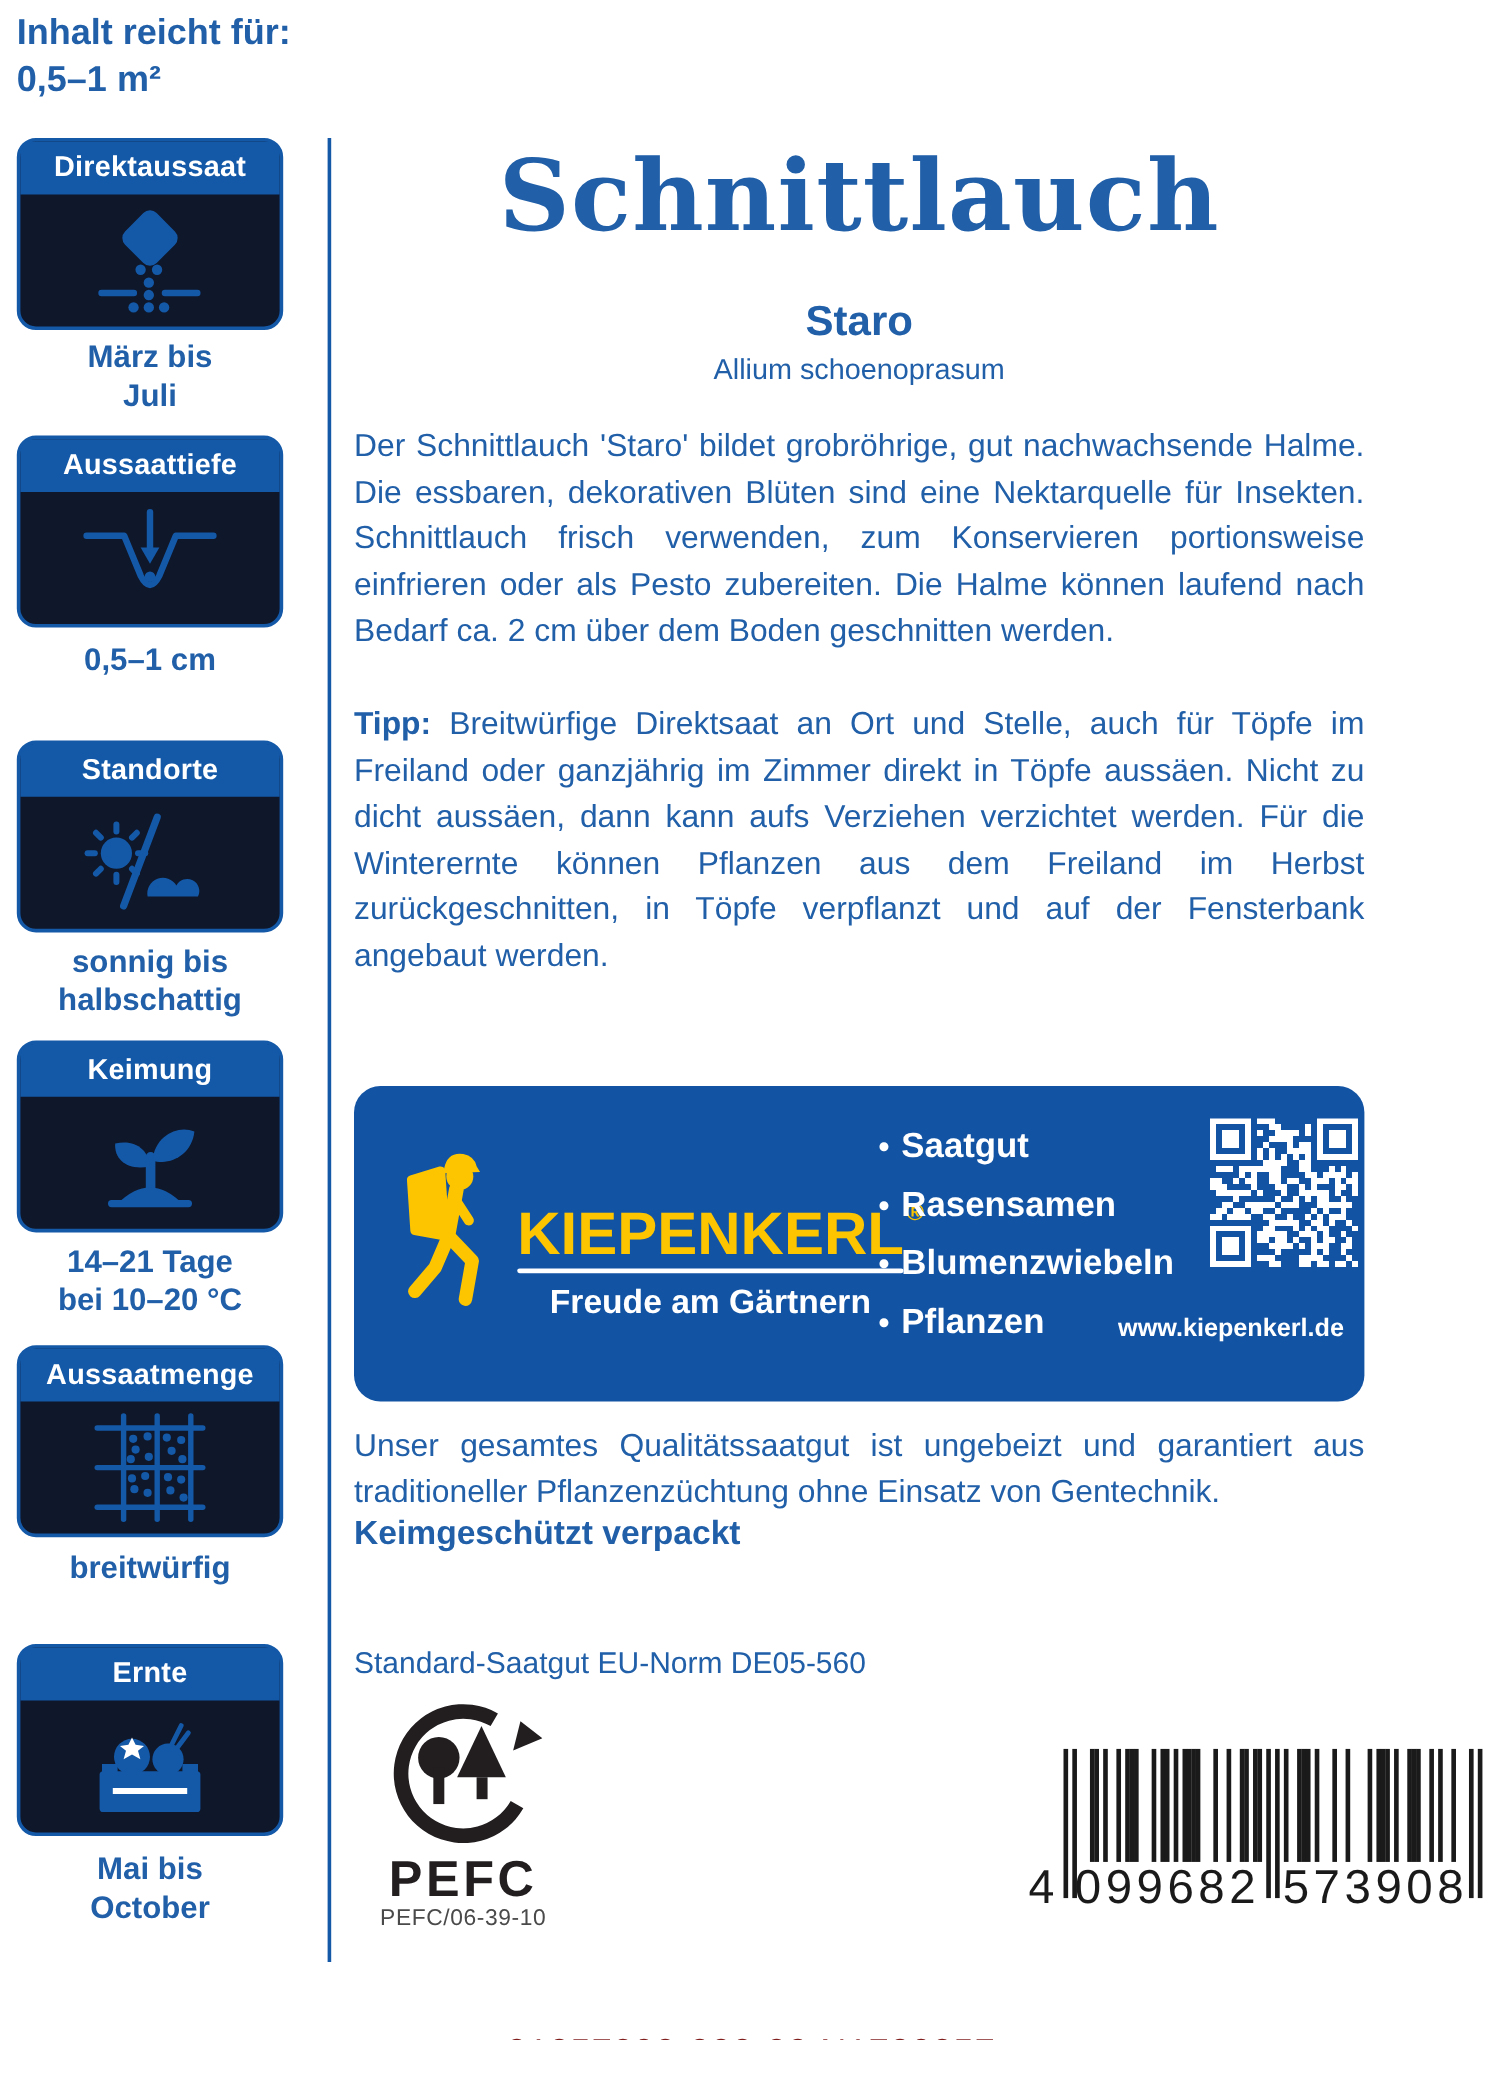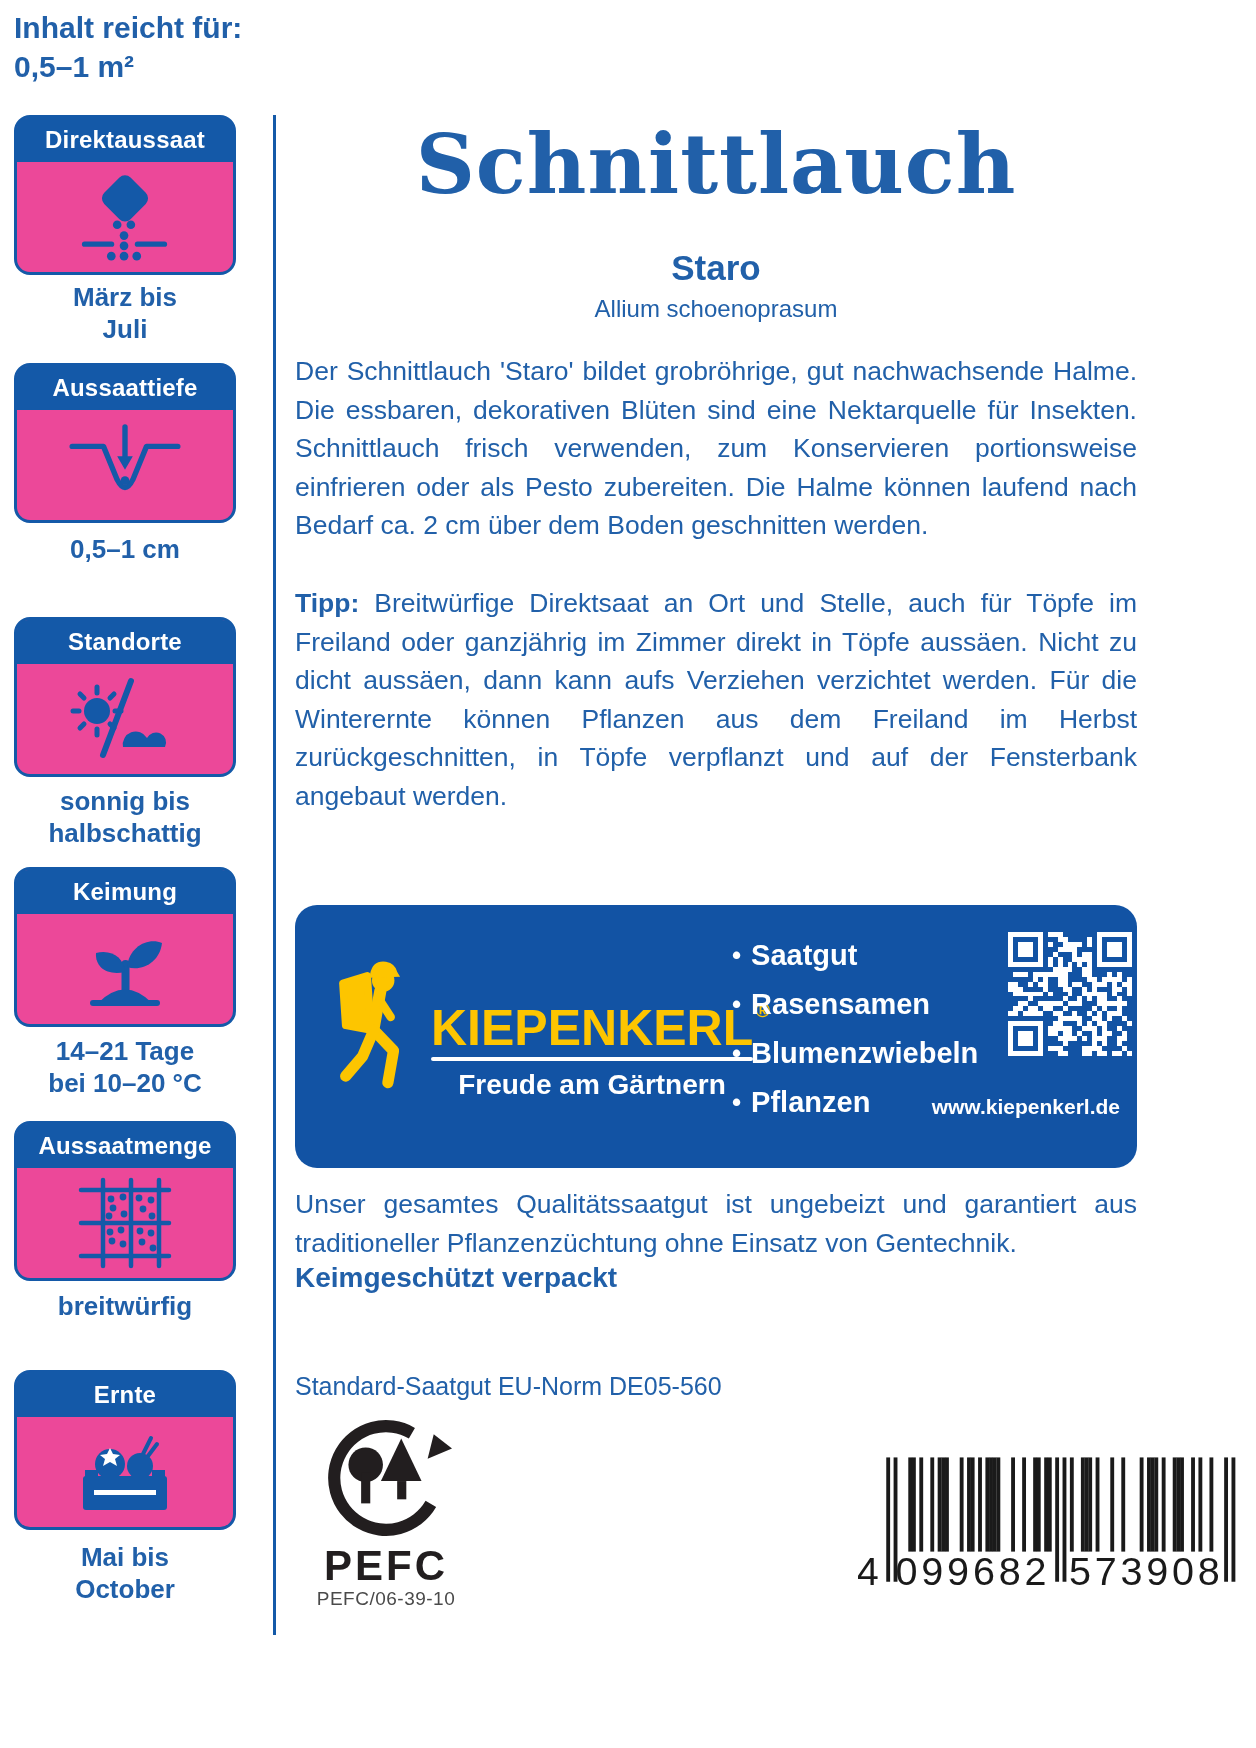--- a/index.html
+++ b/index.html
@@ -14,21 +14,21 @@
   body{font-family:"Liberation Sans",sans-serif}
   .page{position:relative;width:1256px;height:1700px;background:#fff;overflow:hidden;margin:0 auto}
 
   
   .coverage{position:absolute;left:14px;top:8px;color:var(--text-blue);font-weight:700;font-size:30px;line-height:1.3}
 
   
   .divider{position:absolute;left:273px;top:115px;width:3px;height:1520px;background:var(--brand-blue)}
 
   
-  .card{position:absolute;left:14px;width:222px;height:160px;border:3px solid var(--brand-blue);border-radius:16px;background:#ec4899}
+  .card{position:absolute;left:14px;width:222px;height:160px;border:3px solid var(--brand-blue);border-radius:16px;background:#0f172a}
   .card-header{height:44px;background:var(--brand-blue);border-radius:11px 11px 0 0;color:#fff;font-weight:700;font-size:24px;display:flex;align-items:center;justify-content:center;letter-spacing:.2px}
   .card-icon{height:108px;display:flex;align-items:center;justify-content:center;color:var(--brand-blue)}
   .caption{position:absolute;left:0;width:250px;text-align:center;color:var(--text-blue);font-size:26px;font-weight:700;white-space:pre-line;line-height:1.22}
 
   
   .main-abs{position:absolute;left:295px;width:842px;color:var(--text-blue)}
   .title{top:116px;text-align:center;font-family:"DejaVu Serif","Liberation Serif",serif;font-weight:700;font-size:82px;letter-spacing:1px}
   .variety{top:248px;text-align:center;font-size:35px;font-weight:700}
   .botanical{top:295px;text-align:center;font-size:24px;font-weight:400}
   .body-par{font-size:26.5px;line-height:38.5px;text-align:justify;font-weight:400}

